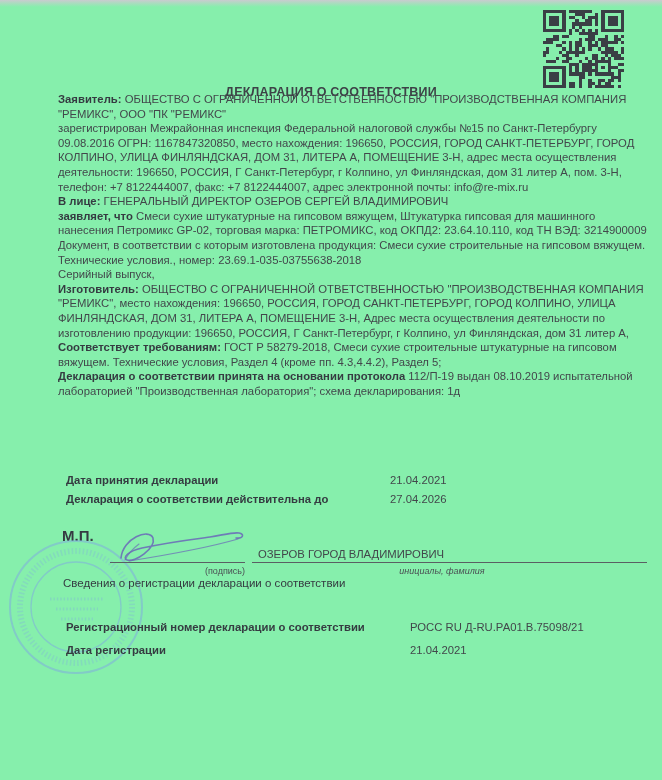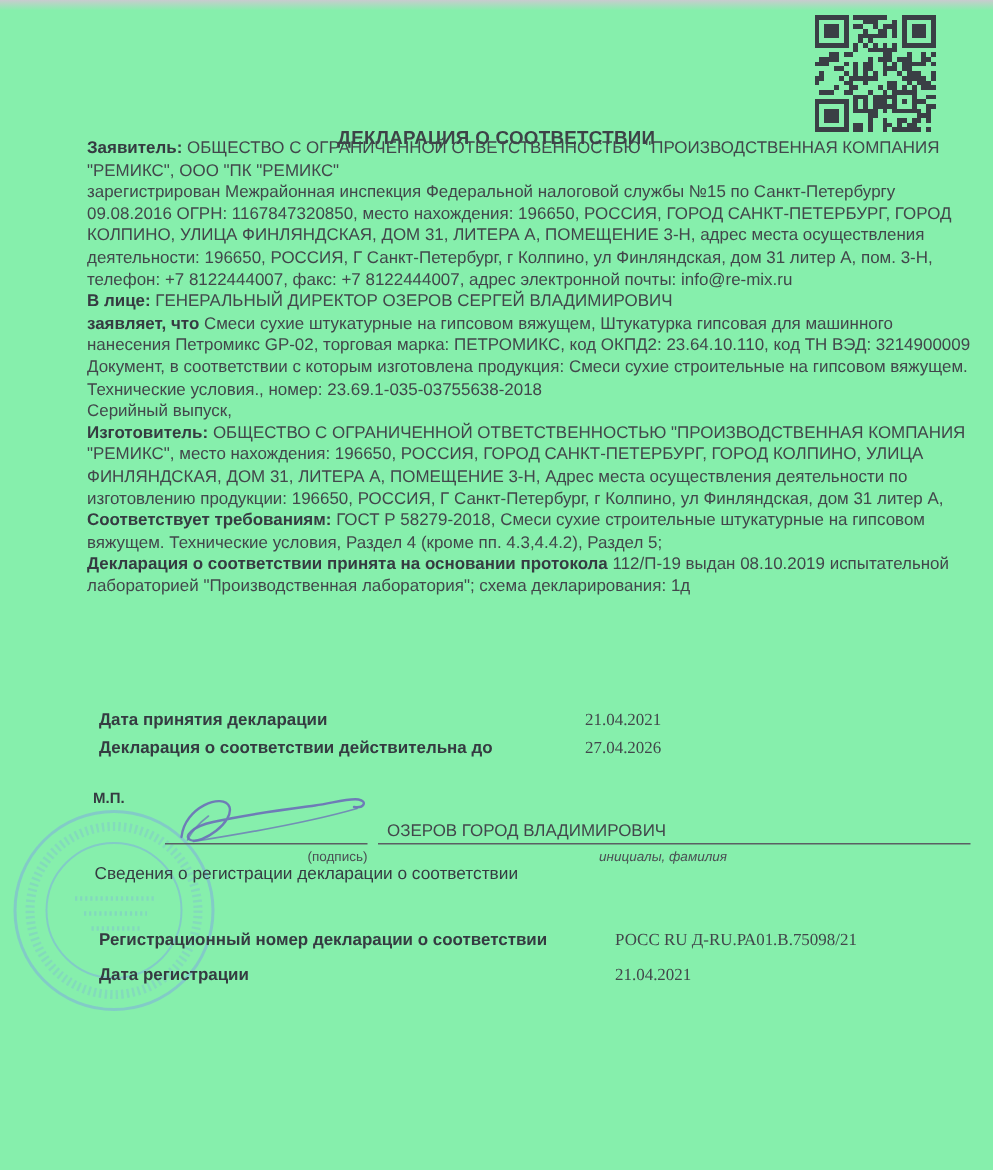--- a/index.html
+++ b/index.html
@@ -14,22 +14,22 @@
   .body-text{position:absolute;left:58px;top:92px;width:591px;
         font-size:11.3px;line-height:14.6px;}
   .body-text p{margin:0;}
   .mt-sm{margin-top:6px;}
   .mt-xs{margin-top:4px;}
   .mt-md{margin-top:10px;}
   span.bold,.bold{font-weight:bold;color:#353b41;}
   .rows{position:absolute;left:66px;top:473px;width:560px;font-size:11.3px;}
   .row{display:flex;margin-bottom:5px;line-height:14px;}
   .row .lbl{font-weight:bold;color:#353b41;width:324px;flex:none;}
-  .row .val{color:#42474b;font-family:Liberation Serif, serif;}
-  .mp{position:absolute;left:62px;top:527px;font-size:10px;font-weight:bold;color:#353b41;}
+  .row .val{color:#42474b;}
+  .mp{position:absolute;left:62px;top:527px;font-size:15px;font-weight:bold;color:#353b41;}
   .stamp{position:absolute;left:6px;top:537px;width:142px;height:142px;opacity:.75;}
   .sig-ink{position:absolute;left:95px;top:522px;width:160px;height:45px;}
   .sig-line-1{position:absolute;left:110px;top:562px;width:135px;border-top:1.2px solid #5a5f63;}
   .sig-cap-1{position:absolute;left:110px;top:566px;width:135px;text-align:right;
         font-size:9px;color:#4a4f53;}
   .sig-name{position:absolute;left:258px;top:548px;font-size:11.3px;color:#42474b;}
   .sig-line-2{position:absolute;left:252px;top:562px;width:395px;border-top:1.2px solid #5a5f63;}
   .sig-cap-2{position:absolute;left:252px;top:566px;width:380px;text-align:center;
         font-size:9px;color:#4a4f53;font-style:italic;}
   .reg-heading{position:absolute;left:63px;top:577px;font-size:11.5px;font-weight:normal;color:#353b41;}

